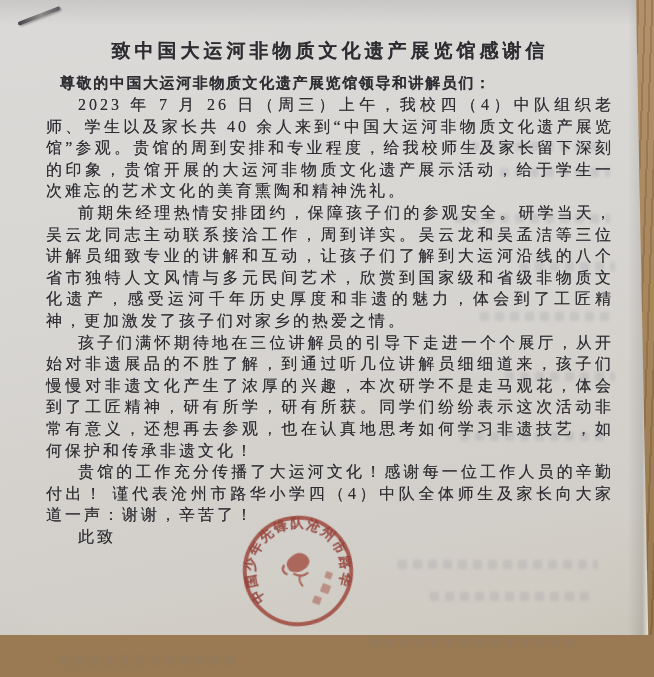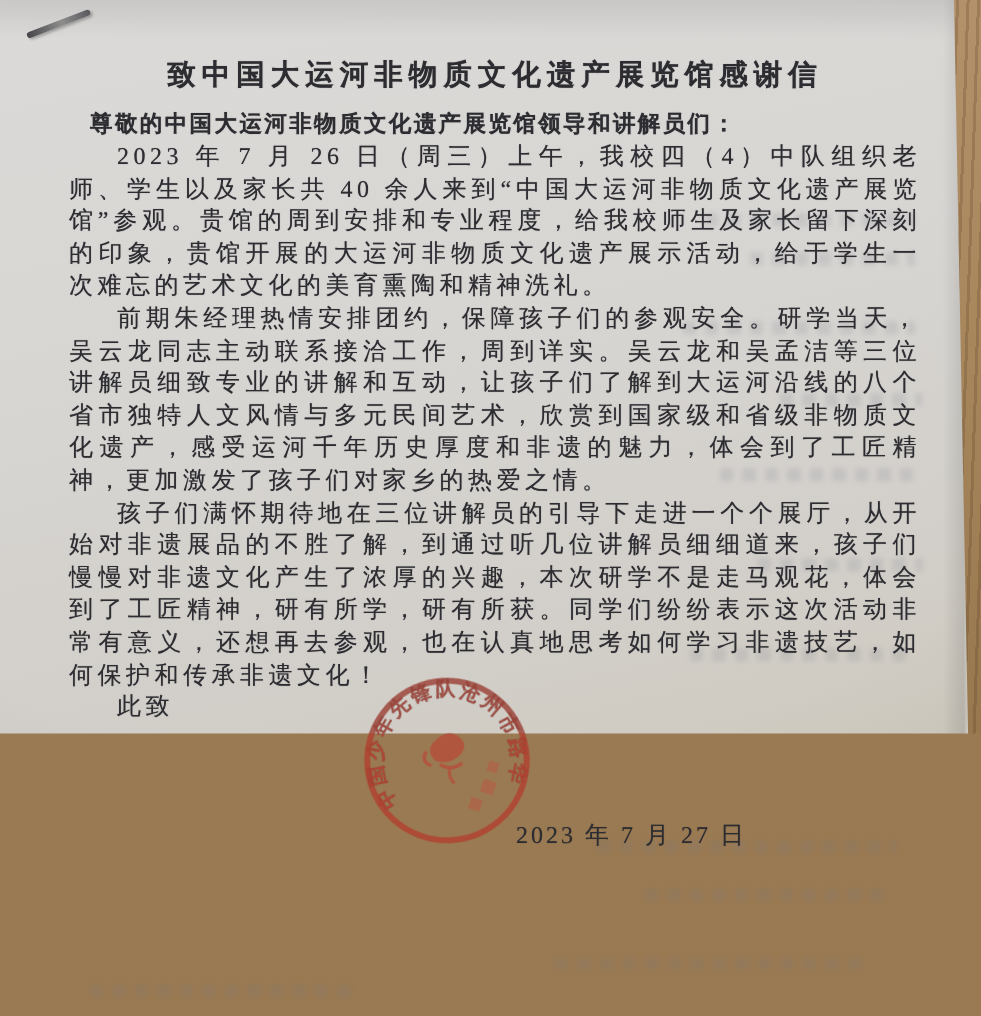--- a/index.html
+++ b/index.html
@@ -1,19 +1,19 @@
 <!DOCTYPE html>
 <html><head>
 <meta charset="utf-8">
 <style>
   * { margin:0; padding:0; box-sizing:border-box; }
   html,body { width:654px; height:677px; overflow:hidden; }
   body { font-family:"Liberation Serif","DejaVu Serif",serif; background:#9a7a52; }
 
-  .scene { position:relative; width:654px; height:489px; }
+  .scene { position:relative; width:654px; height:635px; }
 
   
   .wood {
     position:absolute; inset:0;
     background:
       repeating-linear-gradient(92deg, rgba(70,45,20,.20) 0 2px, rgba(0,0,0,0) 2px 7px),
       linear-gradient(180deg,#b3916a 0%, #a8875d 45%, #97774e 100%);
   }
 
   
@@ -88,20 +88,21 @@
     <div class="bleed" style="left:430px; top:592px; width:160px;"></div>
     <div class="bleed" style="left:370px; top:638px; width:210px;"></div>
     <div class="bleed" style="left:60px;  top:656px; width:180px;"></div>
 
     <div class="letter">
       <div class="title">致中国大运河非物质文化遗产展览馆感谢信</div>
       <p class="salutation">尊敬的中国大运河非物质文化遗产展览馆领导和讲解员们：</p>
       <p class="para">2023 年 7 月 26 日（周三）上午，我校四（4）中队组织老师、学生以及家长共 40 余人来到“中国大运河非物质文化遗产展览馆”参观。贵馆的周到安排和专业程度，给我校师生及家长留下深刻的印象，贵馆开展的大运河非物质文化遗产展示活动，给于学生一次难忘的艺术文化的美育熏陶和精神洗礼。</p>
       <p class="para">前期朱经理热情安排团约，保障孩子们的参观安全。研学当天，吴云龙同志主动联系接洽工作，周到详实。吴云龙和吴孟洁等三位讲解员细致专业的讲解和互动，让孩子们了解到大运河沿线的八个省市独特人文风情与多元民间艺术，欣赏到国家级和省级非物质文化遗产，感受运河千年历史厚度和非遗的魅力，体会到了工匠精神，更加激发了孩子们对家乡的热爱之情。</p>
       <p class="para">孩子们满怀期待地在三位讲解员的引导下走进一个个展厅，从开始对非遗展品的不胜了解，到通过听几位讲解员细细道来，孩子们慢慢对非遗文化产生了浓厚的兴趣，本次研学不是走马观花，体会到了工匠精神，研有所学，研有所获。同学们纷纷表示这次活动非常有意义，还想再去参观，也在认真地思考如何学习非遗技艺，如何保护和传承非遗文化！</p>
+      <p class="para">贵馆的工作充分传播了大运河文化！感谢每一位工作人员的辛勤付出！ 谨代表沧州市路华小学四（4）中队全体师生及家长向大家道一声：谢谢，辛苦了！</p>
       <p class="cizhi">此致</p>
 
       <div class="sig-block">
         <svg class="stamp" viewBox="0 0 130 130" aria-hidden="true">
           <circle cx="65" cy="65" r="54" fill="none" stroke="#b5382b" stroke-width="4" opacity=".82"></circle>
           <path id="ringpath" d="M29.4,90.9 A44,44 0 1 1 100.6,90.9" fill="none"></path>
           <text font-size="13.5" font-weight="700" fill="#b5382b" opacity=".9" letter-spacing="2" font-family="Liberation Serif, DejaVu Serif, serif">
             <textPath href="#ringpath" startOffset="2">中国少年先锋队沧州市路华小学</textPath>
           </text>
           <g fill="#bd4636" opacity=".78">
@@ -109,17 +110,16 @@
             <path d="M52,57 q-5,6 2,10" stroke="#bd4636" stroke-width="2.4" fill="none"></path>
             <path d="M60,67 q7,6 15,1" stroke="#bd4636" stroke-width="2.4" fill="none"></path>
             <path d="M66,70 q-2,7 2,11" stroke="#bd4636" stroke-width="2" fill="none"></path>
           </g>
           <g fill="#c0503c" opacity=".5">
             <rect x="86" y="82" width="9" height="9" rx="1" transform="rotate(28 90 86)"></rect>
             <rect x="76" y="93" width="8" height="8" rx="1" transform="rotate(28 80 97)"></rect>
             <rect x="92" y="70" width="7" height="7" rx="1" transform="rotate(28 95 73)"></rect>
           </g>
         </svg>
-        <p class="date">2023 年 7 月 27 日</p>
       </div>
     </div>
   </div>
 </div>
 
 </body></html>

